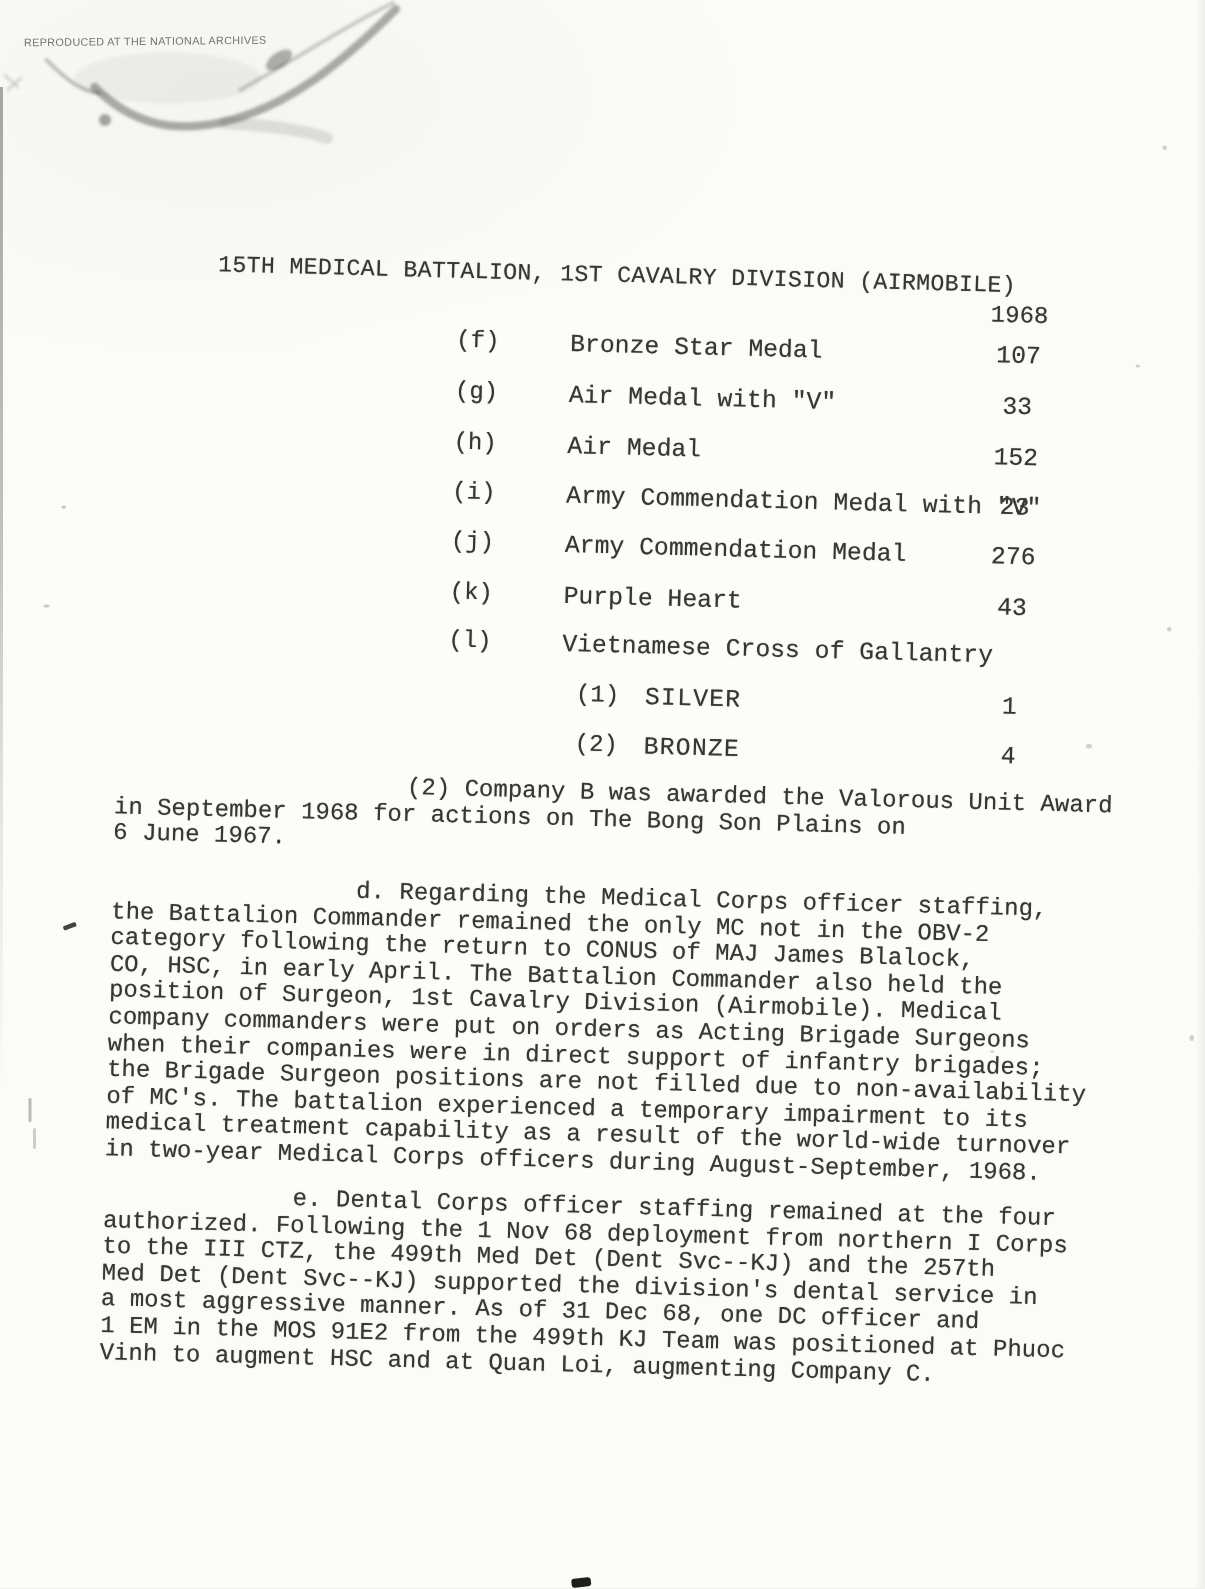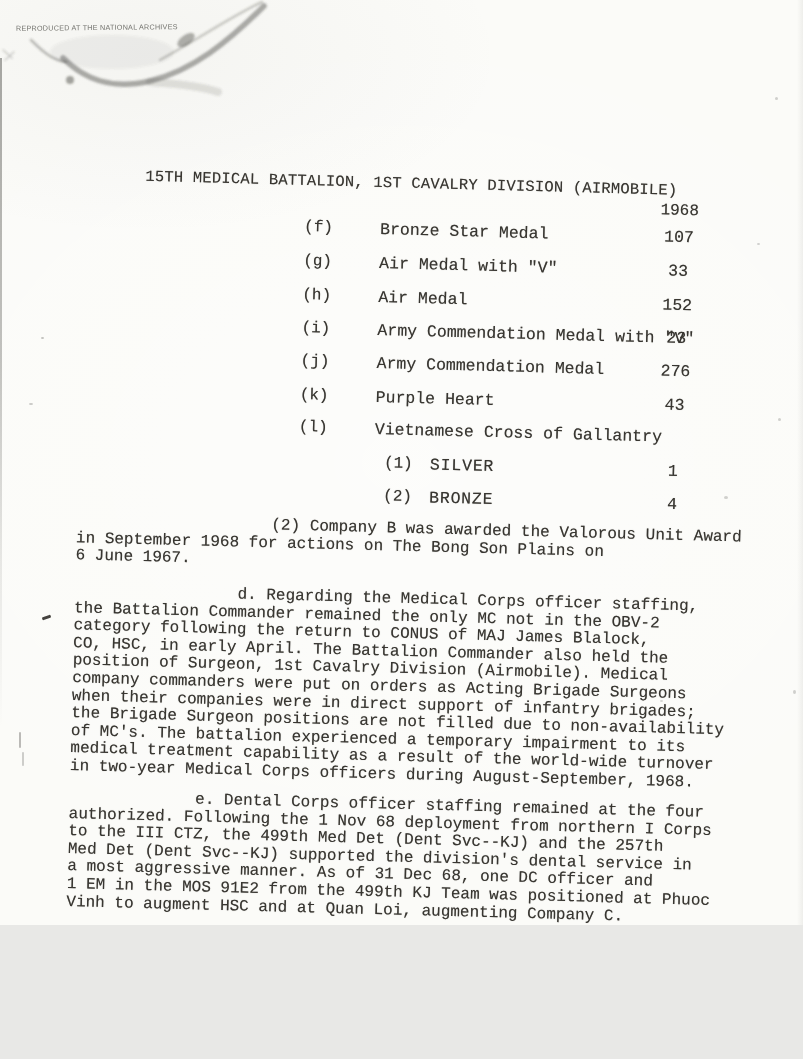--- a/index.html
+++ b/index.html
@@ -1,17 +1,17 @@
 <!DOCTYPE html>
 <html><head>
 <meta charset="utf-8">
 <style>
   html,body{margin:0;padding:0;background:#e8e8e6;}
   .page{
-    position:relative;width:803px;height:925px;overflow:hidden;
+    position:relative;width:803px;height:1059px;overflow:hidden;
     background:
       radial-gradient(ellipse 600px 300px at 18% 6%, rgba(120,120,112,0.05), rgba(0,0,0,0) 60%),
       radial-gradient(ellipse 900px 700px at 50% 50%, rgba(255,255,255,0.4), rgba(0,0,0,0) 70%),
       #fbfbf8;
     font-family:"Liberation Mono", monospace;
     color:#383631;
   }
   
   .stamp{
     position:absolute;left:16px;top:23px;

